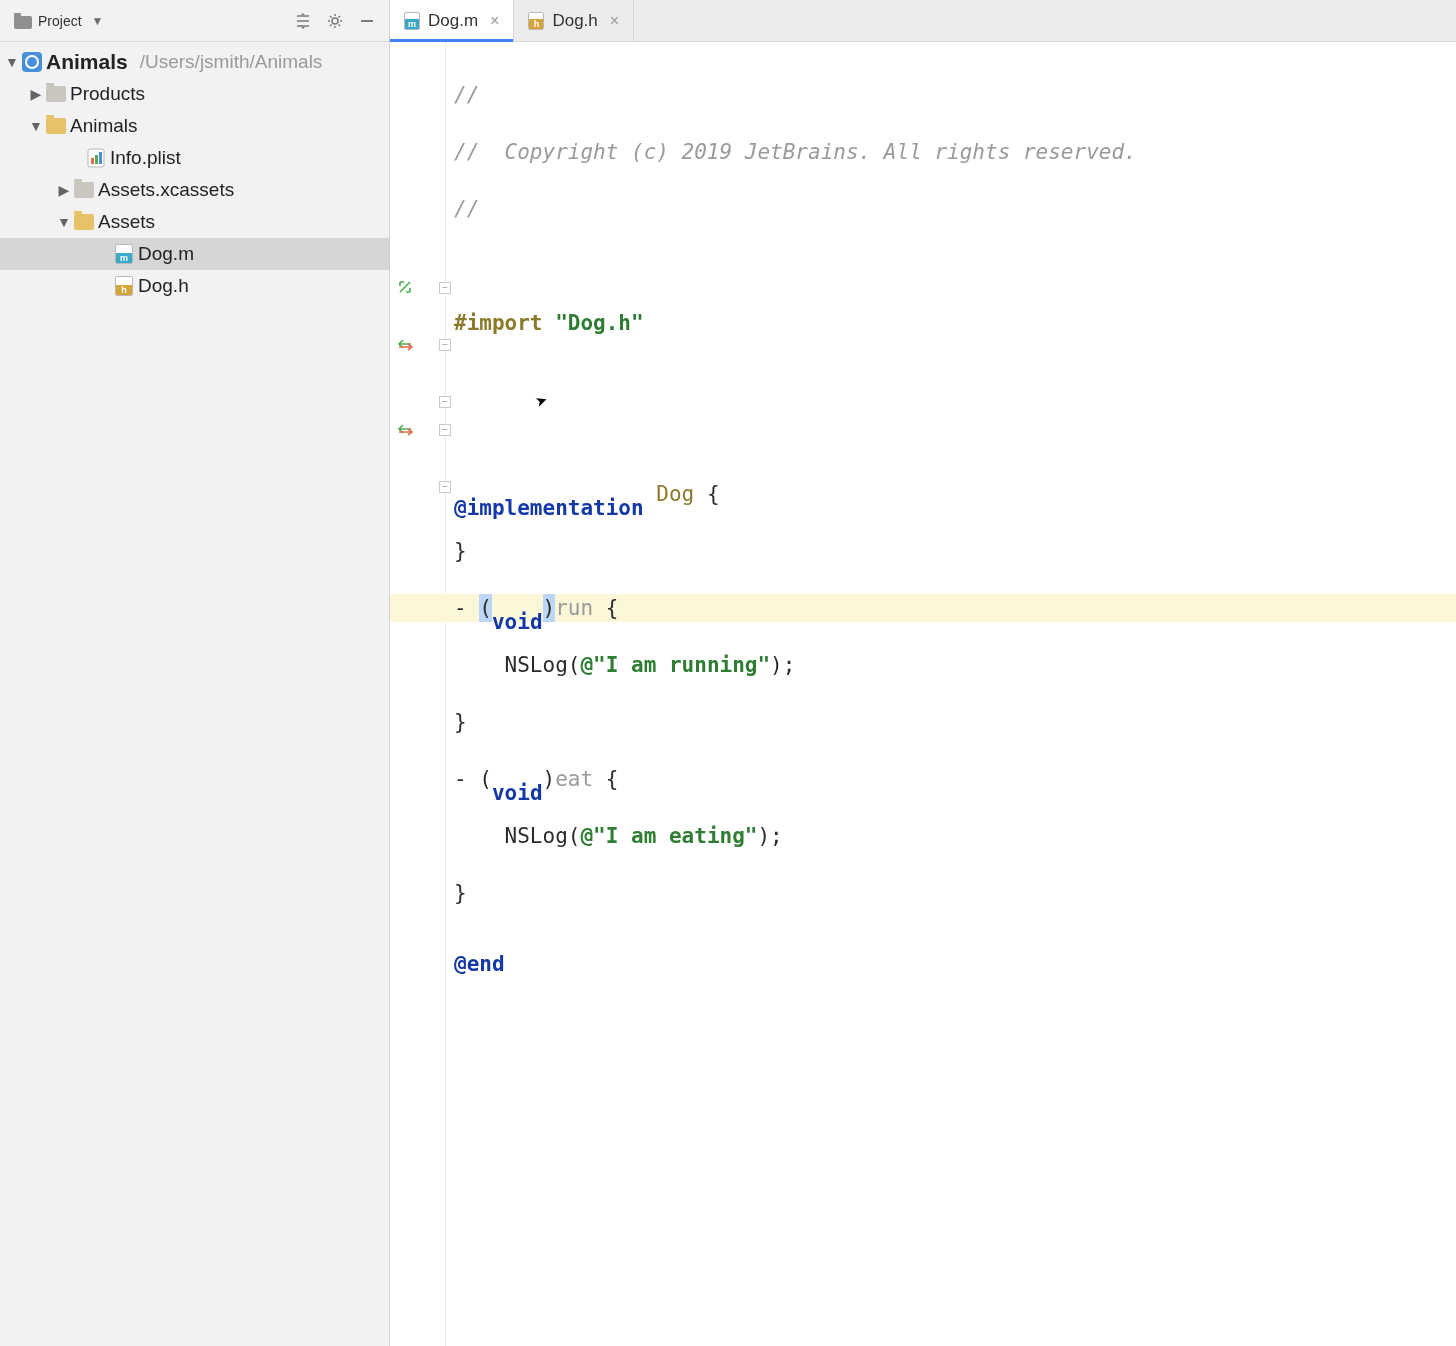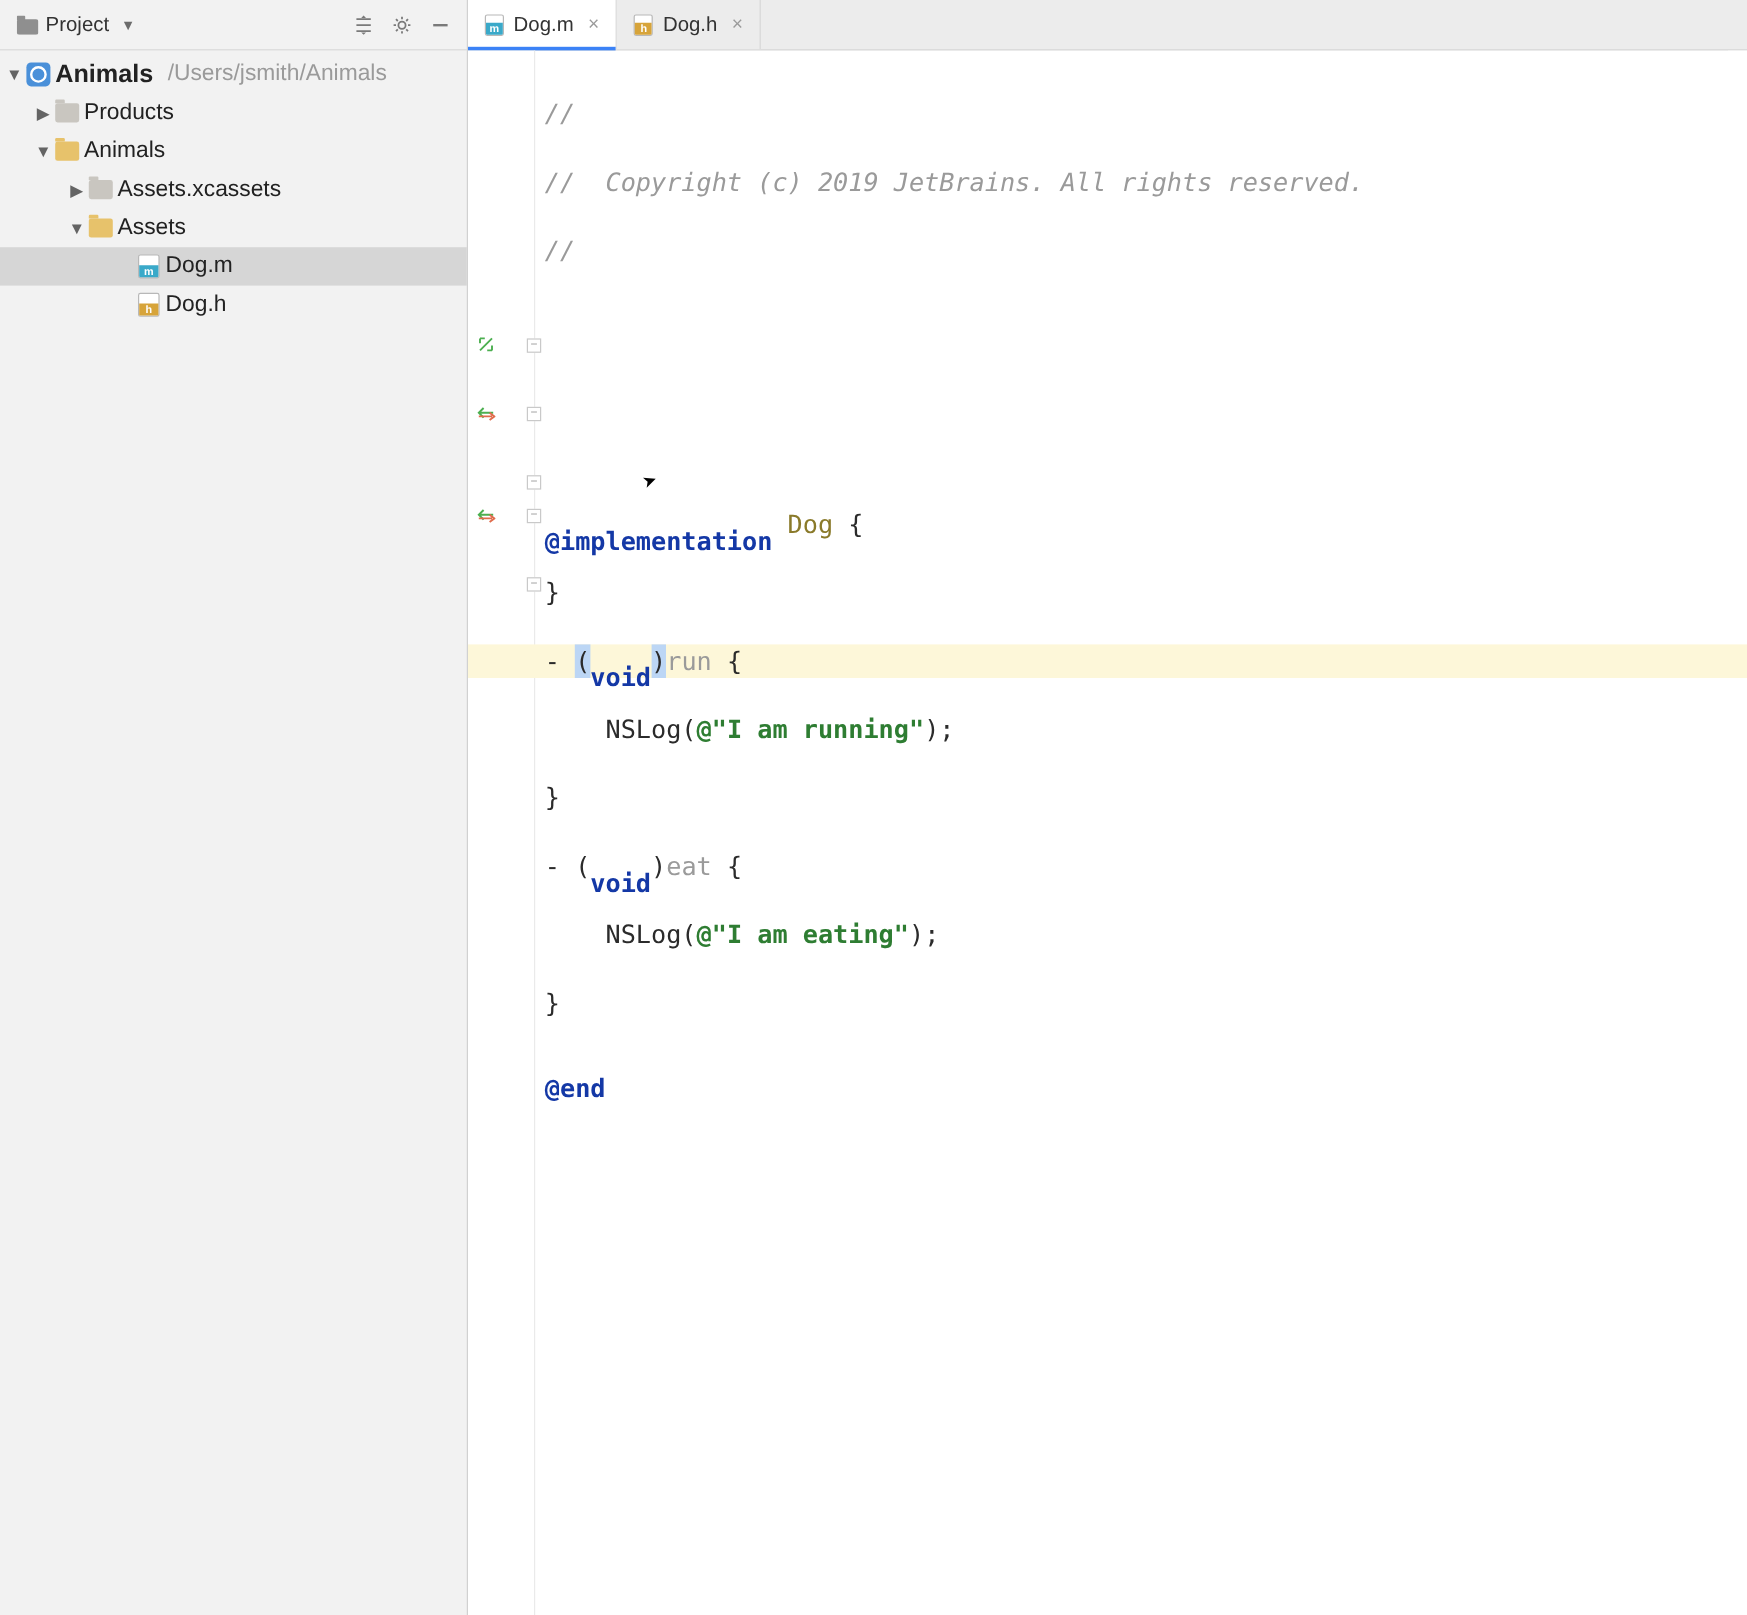--- a/index.html
+++ b/index.html
@@ -31,21 +31,21 @@
   border-bottom: 1px solid #d9d9d9;
   gap: 4px;
 }
 .project-btn {
   display: flex;
   align-items: center;
   gap: 6px;
   padding: 2px 6px;
 }
 .project-btn .folder-icon svg { display:block; }
-.project-label { font-size: 17px; color: #333; }
+.project-label { font-size: 14px; color: #333; }
 .dropdown-tri { color: #6c6c6c; font-size: 12px; margin-left:4px; }
 .left-toolbar-spacer { flex: 1; }
 .toolbar-icon {
   width: 28px; height: 28px;
   display: flex; align-items: center; justify-content: center;
   color: #6b6b6b;
 }
 .toolbar-icon svg { display: block; }
 
 
@@ -219,20 +219,31 @@
           </span>
         <span class="label">Products</span>
       </div>
       <div class="tree-row tree-animals">
         <span class="chevron">▼</span>
         <span class="icon">
             <span class="folder-ico"></span>
           </span>
         <span class="label">Animals</span>
       </div>
+      <div class="tree-row tree-info">
+        <span class="icon file-plist">
+          <svg width="18" height="20">
+              <rect x="1" y="1" width="16" height="18" rx="2" fill="#fff" stroke="#b8b8b8"></rect>
+              <rect x="4" y="10" width="3" height="6" fill="#e06c4c"></rect>
+              <rect x="8" y="7" width="3" height="9" fill="#5aa65a"></rect>
+              <rect x="12" y="4" width="3" height="12" fill="#4a90d9"></rect>
+            </svg>
+        </span>
+        <span class="label">Info.plist</span>
+      </div>
       <div class="tree-row tree-assets">
         <span class="chevron">▶</span>
         <span class="icon">
             <span class="folder-ico folder-grey"></span>
           </span>
         <span class="label">Assets.xcassets</span>
       </div>
       <div class="tree-row tree-classes">
         <span class="chevron">▼</span>
         <span class="icon">
@@ -301,20 +312,21 @@
           <div class="fold-mark" style="top:382px">−</div>
           <div class="fold-mark" style="top:439px">−</div>
         </div>
       </div>
 
       <div class="code">
 <div class="line"><span class="c-comment">//</span></div>
 <div class="line"><span class="c-comment">//  Copyright (c) 2019 JetBrains. All rights reserved.</span></div>
 <div class="line"><span class="c-comment">//</span></div>
 <div class="line"></div>
+<div class="line"><span class="c-pre">#import </span><span class="c-str">"Dog.h"</span></div>
 <div class="line"></div>
 <div class="line"></div>
 <div class="line"><span class="c-kw">@implementation</span><span class="c-type"> Dog </span><span>{</span></div>
 <div class="line"><span>}</span></div>
 <div class="line hl"><span>- </span><span class="c-sel">(</span><span class="c-kw">void</span><span class="c-sel">)</span><span class="c-method">run</span><span> {</span></div>
 <div class="line"><span>    NSLog(</span><span class="c-str">@</span><span class="c-str">"I am running"</span><span>);</span></div>
 <div class="line"><span>}</span></div>
 <div class="line"><span>- </span><span>(</span><span class="c-kw">void</span><span>)</span><span class="c-method">eat</span><span> {</span></div>
 <div class="line"><span>    NSLog(</span><span class="c-str">@</span><span class="c-str">"I am eating"</span><span>);</span></div>
 <div class="line"><span>}</span></div>

